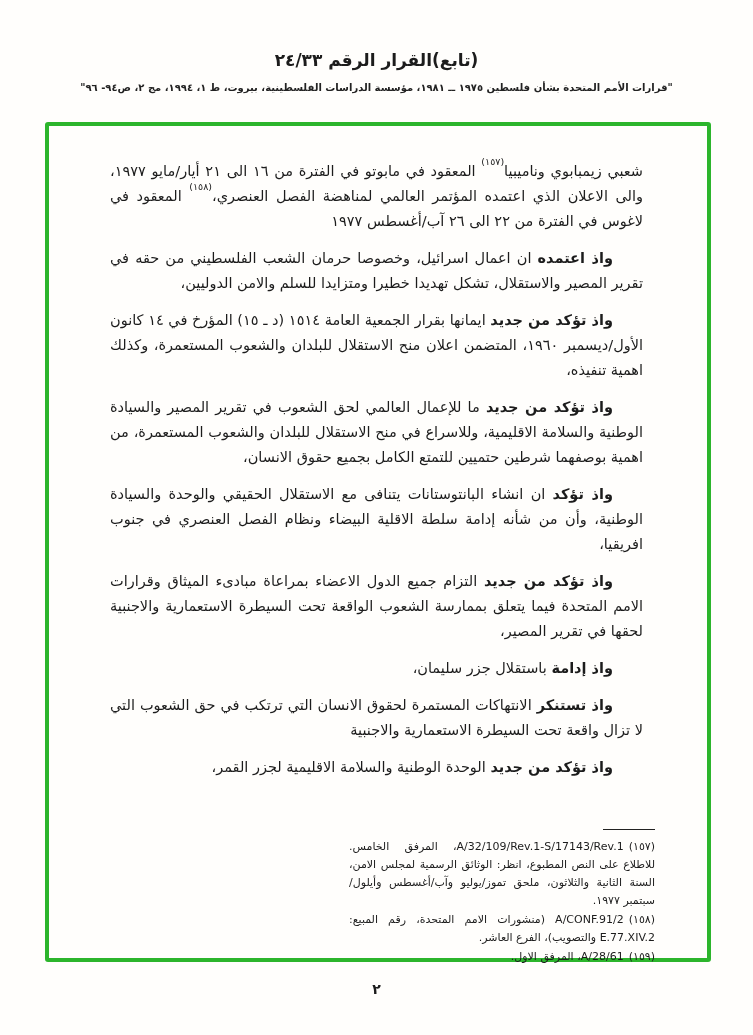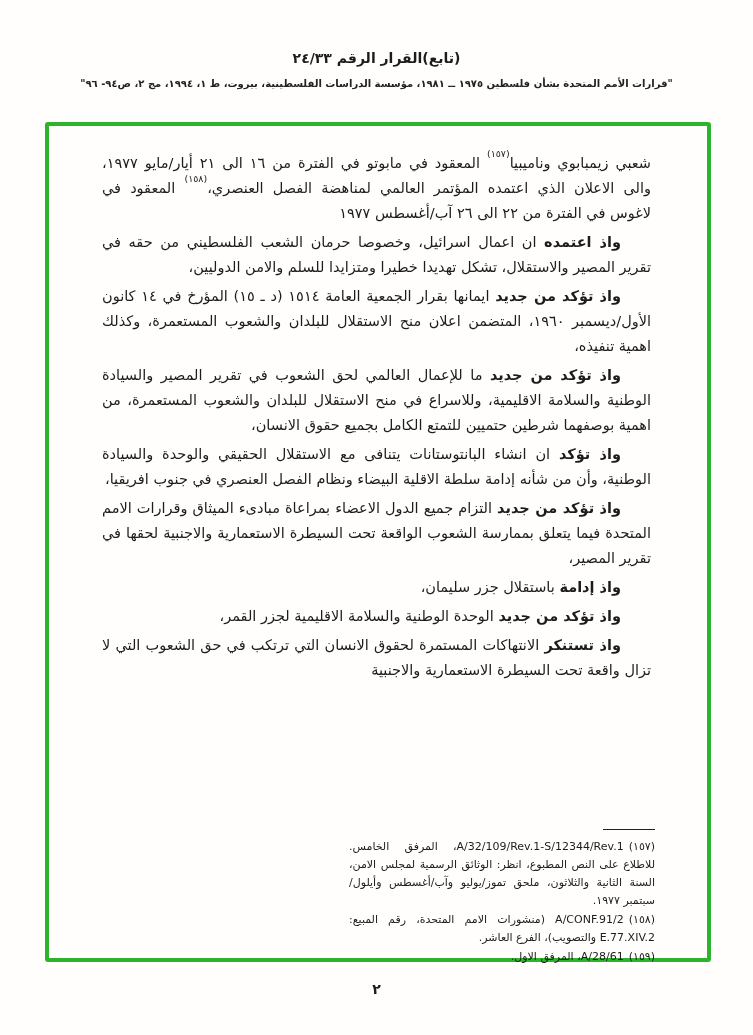--- a/index.html
+++ b/index.html
@@ -16,21 +16,21 @@
     background: #fffefc;
     direction: rtl;
     overflow: hidden;
   }
   .doc-header {
     position: absolute; top: 50px; left: 0; right: 0;
     text-align: center;
   }
   .doc-title {
     margin: 0;
-    font-size: 14px;
+    font-size: 17px;
     font-weight: bold;
     letter-spacing: 0.5px;
   }
   .doc-source {
     margin-top: 12px;
     font-size: 10px;
     font-weight: bold;
     color: #222;
   }
   .green-frame {
@@ -41,21 +41,21 @@
     border-radius: 3px;
     pointer-events: none;
   }
   .body-text {
     position: absolute;
     top: 147px; right: 98px;
     width: 557px;
     text-align: justify;
   }
   .para {
-    margin: 4px;
+    margin: 12px;
     font-size: 14.5px;
     line-height: 25px;
     text-indent: 30px;
   }
   .no-indent { text-indent: 0; }
   .lead { font-weight: bold; }
   sup.fnref {
     font-size: 9.5px;
     line-height: 0;
     position: relative;
@@ -109,31 +109,31 @@
     <p class="para"><span class="lead">واذ تؤكد من جديد</span><span> ايمانها بقرار الجمعية العامة ١٥١٤ (د ـ ١٥) المؤرخ في ١٤ كانون الأول/ديسمبر ١٩٦٠، المتضمن اعلان منح الاستقلال للبلدان والشعوب المستعمرة، وكذلك اهمية تنفيذه،</span></p>
 
     <p class="para"><span class="lead">واذ تؤكد من جديد</span><span> ما للإعمال العالمي لحق الشعوب في تقرير المصير والسيادة الوطنية والسلامة الاقليمية، وللاسراع في منح الاستقلال للبلدان والشعوب المستعمرة، من اهمية بوصفهما شرطين حتميين للتمتع الكامل بجميع حقوق الانسان،</span></p>
 
     <p class="para"><span class="lead">واذ تؤكد</span><span> ان انشاء البانتوستانات يتنافى مع الاستقلال الحقيقي والوحدة والسيادة الوطنية، وأن من شأنه إدامة سلطة الاقلية البيضاء ونظام الفصل العنصري في جنوب افريقيا،</span></p>
 
     <p class="para"><span class="lead">واذ تؤكد من جديد</span><span> التزام جميع الدول الاعضاء بمراعاة مبادىء الميثاق وقرارات الامم المتحدة فيما يتعلق بممارسة الشعوب الواقعة تحت السيطرة الاستعمارية والاجنبية لحقها في تقرير المصير،</span></p>
 
     <p class="para"><span class="lead">واذ إدامة</span><span> باستقلال جزر سليمان،</span></p>
 
+    <p class="para"><span class="lead">واذ تستنكر</span><span> الانتهاكات المستمرة لحقوق الانسان التي ترتكب في حق الشعوب التي لا تزال واقعة تحت السيطرة الاستعمارية والاجنبية</span></p>
+
     <p class="para"><span class="lead">واذ تؤكد من جديد</span><span> الوحدة الوطنية والسلامة الاقليمية لجزر القمر،</span></p>
-
-    <p class="para"><span class="lead">واذ تستنكر</span><span> الانتهاكات المستمرة لحقوق الانسان التي ترتكب في حق الشعوب التي لا تزال واقعة تحت السيطرة الاستعمارية والاجنبية</span></p>
 
   </main>
 
   <div class="fn-sep"></div>
 
   <section class="footnotes">
 
-    <div class="footnote"><span class="fn-marker">(١٥٧)</span><span class="fn-ref">A/32/109/Rev.1-S/12344/Rev.1</span><span>، المرفق الخامس. للاطلاع على النص المطبوع، انظر: الوثائق الرسمية لمجلس الامن، السنة الثانية والثلاثون، ملحق تموز/يوليو وآب/أغسطس وأيلول/سبتمبر ١٩٧٧.</span></div>
+    <div class="footnote"><span class="fn-marker">(١٥٧)</span><span class="fn-ref">A/32/109/Rev.1-S/17143/Rev.1</span><span>، المرفق الخامس. للاطلاع على النص المطبوع، انظر: الوثائق الرسمية لمجلس الامن، السنة الثانية والثلاثون، ملحق تموز/يوليو وآب/أغسطس وأيلول/سبتمبر ١٩٧٧.</span></div>
 
     <div class="footnote"><span class="fn-marker">(١٥٨)</span><span class="fn-ref">A/CONF.91/2</span><span> (منشورات الامم المتحدة، رقم المبيع: E.77.XIV.2 والتصويب)، الفرع العاشر.</span></div>
 
     <div class="footnote"><span class="fn-marker">(١٥٩)</span><span class="fn-ref">A/28/61</span><span>، المرفق الاول.</span></div>
 
   </section>
 
   <div class="page-number">٢</div>
 
 </div>

